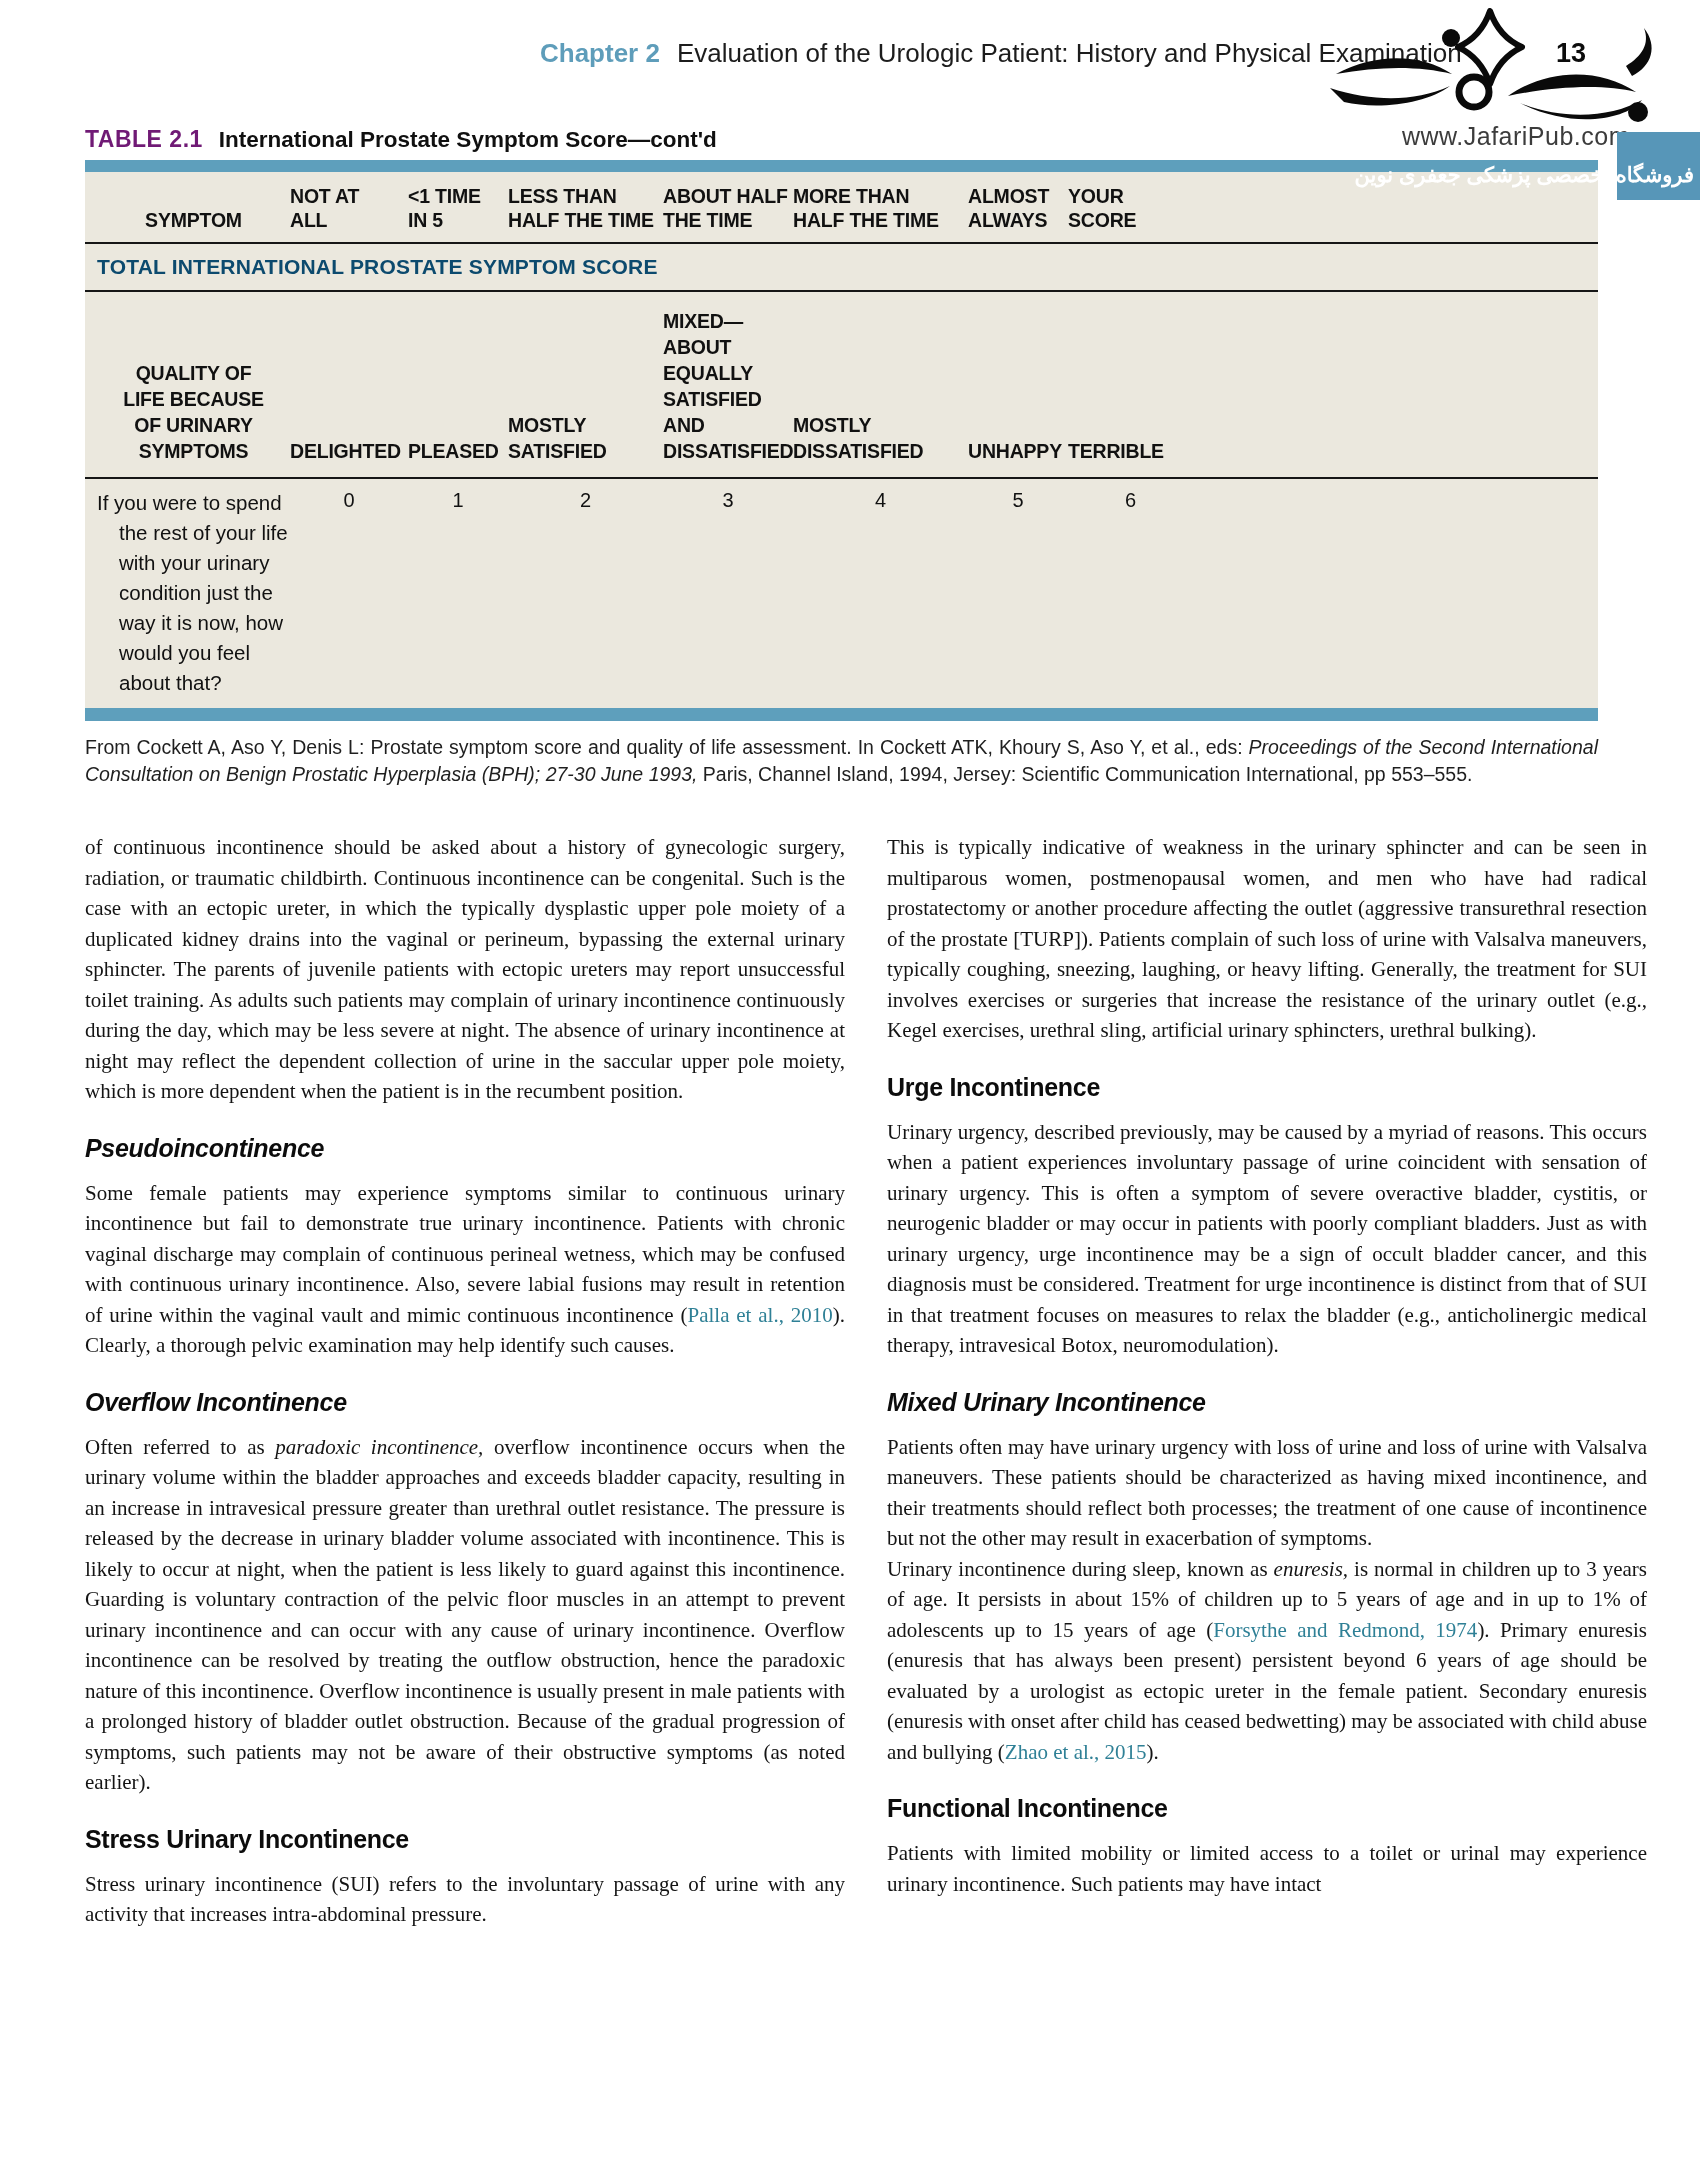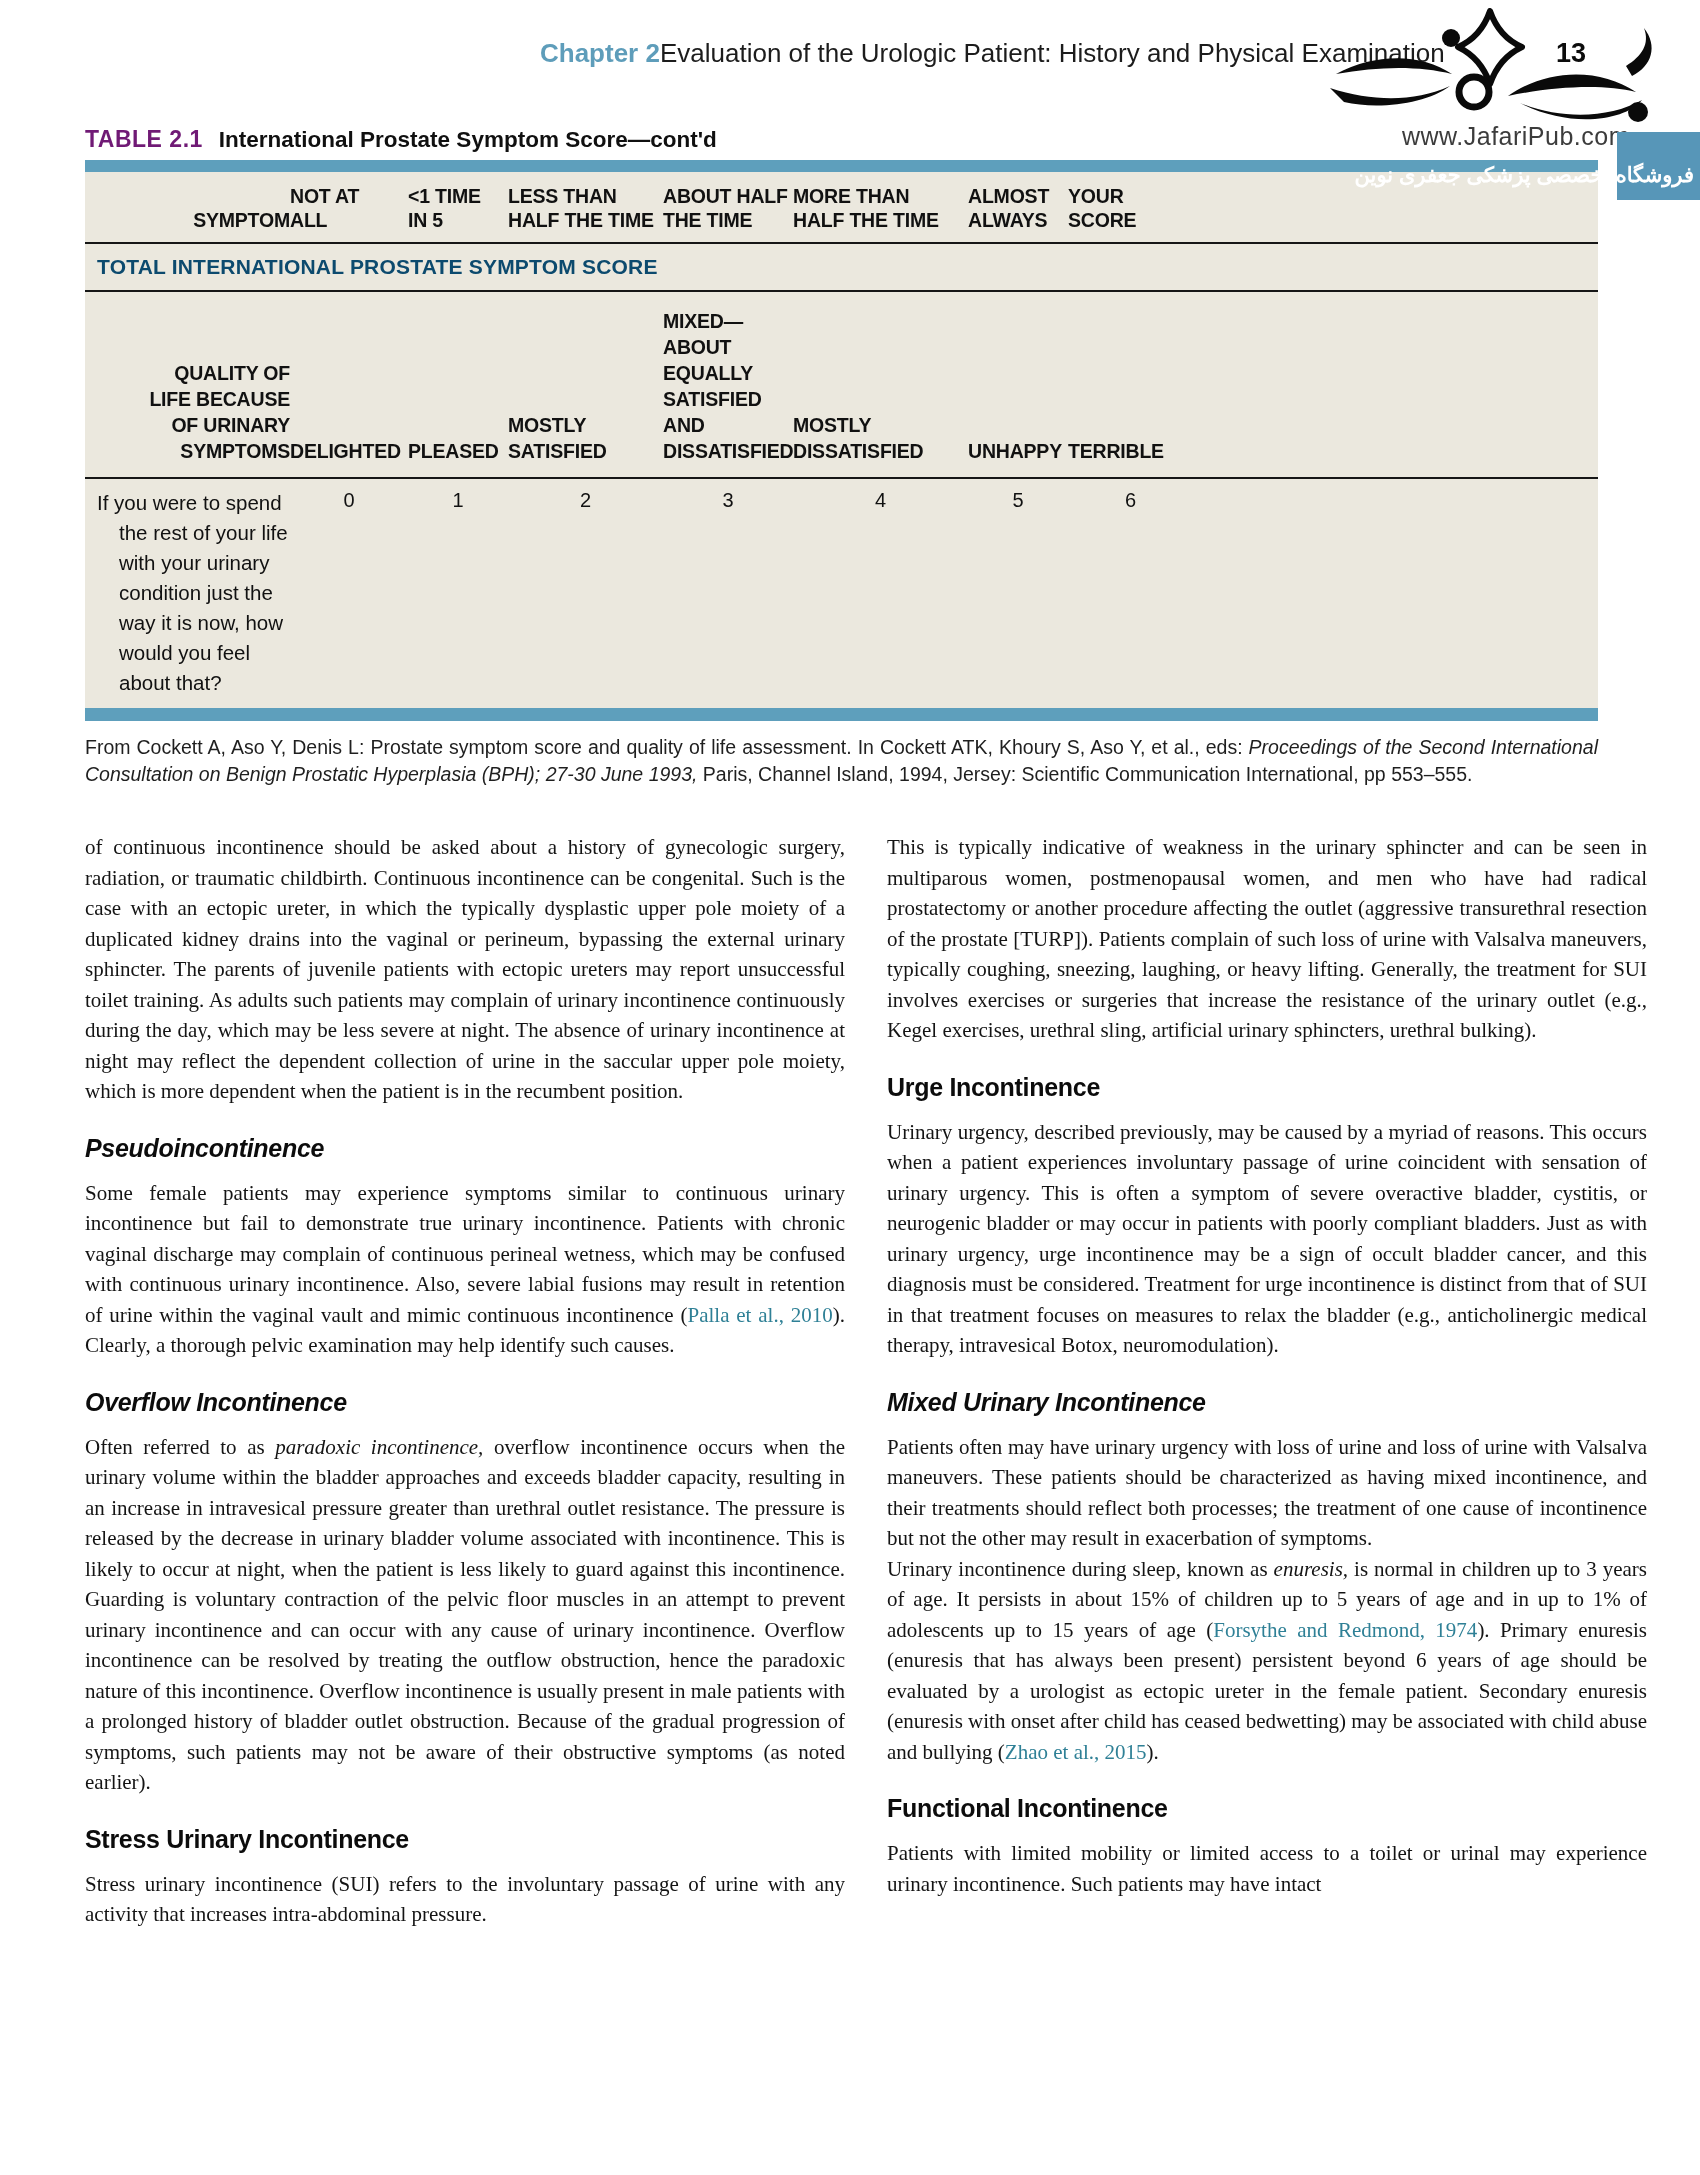--- a/index.html
+++ b/index.html
@@ -2,21 +2,21 @@
 <html><head>
 <meta charset="utf-8">
 <style>
   html,body{margin:0;padding:0;background:#ffffff;}
   .page{position:relative;width:1700px;height:2175px;background:#fff;overflow:hidden;
         font-family:"Liberation Sans",sans-serif;color:#111;}
 
   
   .runhead{position:absolute;left:540px;top:38px;width:1046px;display:flex;align-items:baseline;
            font-size:26px;line-height:30px;}
-  .runhead .chap{color:#5e9dba;font-weight:bold;margin-right:0;white-space:nowrap;}
+  .runhead .chap{color:#5e9dba;font-weight:bold;margin-right:17px;white-space:nowrap;}
   .runhead .title{color:#1c1c1c;white-space:nowrap;}
   .runhead .pagenum{margin-left:auto;font-weight:bold;color:#0c0c0c;font-size:27px;}
 
   .logo{position:absolute;left:1322px;top:8px;width:348px;height:118px;}
   .siteurl{position:absolute;left:1402px;top:122px;font-size:25px;color:#3c3c3c;letter-spacing:.5px;}
   .ribbon{position:absolute;left:1617px;top:132px;width:83px;height:68px;background:#5796b8;}
   .persian{position:absolute;right:6px;top:163px;width:470px;text-align:right;direction:rtl;
            color:#ffffff;font-size:21px;font-weight:bold;z-index:5;}
 
   
@@ -25,21 +25,21 @@
   .ttitle .tlabel{color:#701a75;font-weight:bold;font-size:23px;letter-spacing:.5px;margin-right:16px;}
   .ttitle .tname{color:#101010;font-weight:bold;font-size:22.5px;}
   .bar{background:#5e9fbc;height:12px;}
   .bar.bottom{height:13px;}
   .tbeige{background:#ebe8de;}
   .tgrid{display:grid;grid-template-columns:205px 118px 100px 155px 130px 175px 100px 125px 1fr;
          align-items:end;}
   .thead{padding:12px 0 10px 0;}
   .cell{font-weight:bold;font-size:19.5px;line-height:24px;text-align:left;white-space:pre-line;
         letter-spacing:-0.2px;}
-  .symcell{text-align:right;padding-left:12px;}
+  .symcell{text-align:center;padding-left:12px;}
   .blackline{border-top:2px solid #161616;height:0;}
   .totalrow{padding:11px 0 11px 12px;color:#0c4a6e;font-weight:bold;font-size:21px;letter-spacing:.2px;}
   .qolhead{padding:16px 0 13px 0;}
   .qolhead .cell{line-height:26px;}
   .qolrow{padding:9px 18px 10px 0;align-items:start;}
   .qcell{font-size:20.5px;line-height:30px;font-weight:normal;text-align:left;
          padding-left:34px;text-indent:-22px;white-space:normal;letter-spacing:0;}
   .vcell{font-size:20px;font-weight:normal;text-align:center;}
   .caption{margin-top:13px;font-size:19.5px;line-height:27px;color:#1f1f1f;text-align:justify;}
   .caption .i{font-style:italic;}

